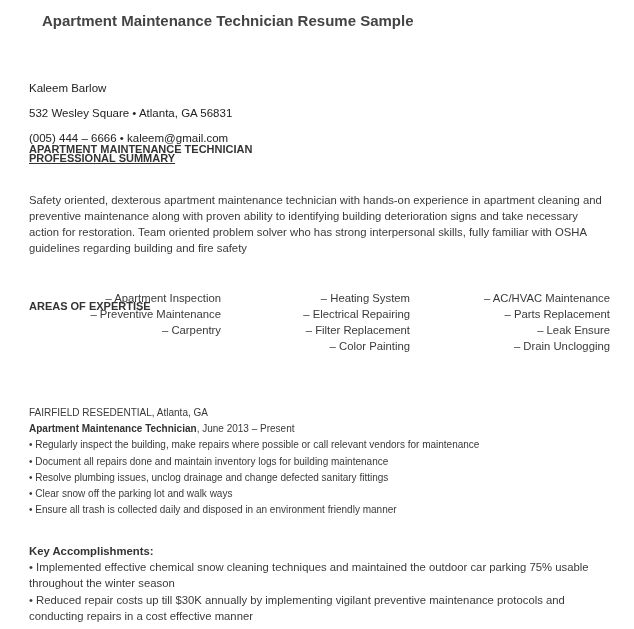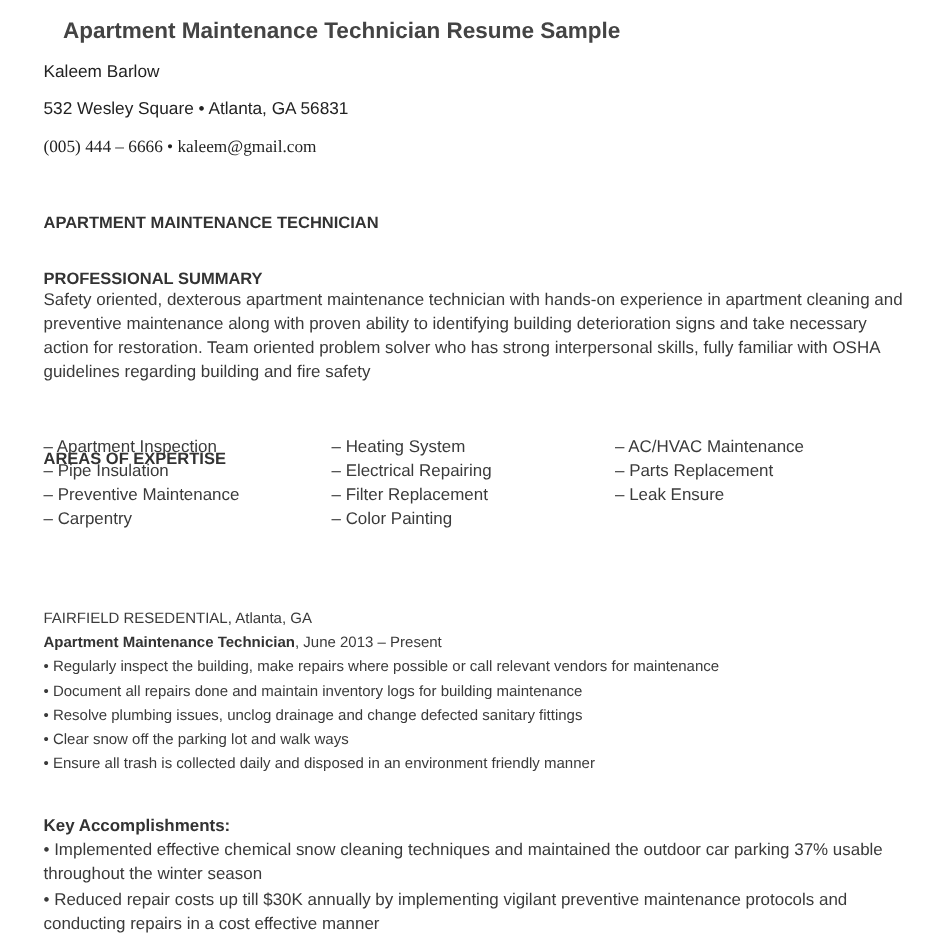--- a/index.html
+++ b/index.html
@@ -35,20 +35,21 @@
     }
     .line {
       position: absolute;
       left: 29px;
       white-space: nowrap;
       margin: 0;
     }
     .contact {
       color: #222222;
       font-size: 11.5px;
+      margin-top: 40px;
     }
     .heading {
       font-weight: bold;
       font-size: 11px;
       color: #333333;
     }
     .para {
       position: absolute;
       left: 29px;
       width: 580px;
@@ -56,20 +57,21 @@
       margin: 0;
       color: #3a3a3a;
       font-size: 11.3px;
     }
     .skills {
       position: absolute;
       left: 29px;
       top: 290px;
       width: 590px;
       display: flex;
+      text-align: right;
     }
     .skill-col {
       display: flex;
       flex-direction: column;
     }
     .skill-col.c1 { width: 192px; }
     .skill-col.c2 { width: 189px; }
     .skill-col.c3 { width: 200px; }
     .skill-item {
       line-height: 16px;
@@ -98,59 +100,59 @@
   </style>
 </head>
 <body>
 
 <div class="page">
 
   <h1 class="title">Apartment Maintenance Technician Resume Sample</h1>
 
   <p class="line contact" style="top:42px;">Kaleem Barlow</p>
   <p class="line contact" style="top:67px;">532 Wesley Square • Atlanta, GA 56831</p>
-  <p class="line contact" style="top:92px;font-family:Liberation Serif, serif;">(005) 444 – 6666 • kaleem@gmail.com</p>
+  <p class="line contact" style="top:92px;">(005) 444 – 6666 • kaleem@gmail.com</p>
 
   <p class="line heading" style="top:143px;">APARTMENT MAINTENANCE TECHNICIAN</p>
 
-  <p class="line heading" style="top:180px;">PROFESSIONAL SUMMARY</p>
+  <p class="line heading" style="top:152px;text-decoration:underline;">PROFESSIONAL SUMMARY</p>
   <p class="para" style="top:192px;"> Safety oriented, dexterous apartment maintenance technician with hands-on experience in apartment cleaning and preventive maintenance along with proven ability to identifying building deterioration signs and take necessary action for restoration. Team oriented problem solver who has strong interpersonal skills, fully familiar with OSHA guidelines regarding building and fire safety</p>
 
   <p class="line heading" style="top:267px;margin-top:33px;">AREAS OF EXPERTISE</p>
 
   <div class="skills">
     <div class="skill-col c1">
       <span class="skill-item">– Apartment Inspection</span>
-      <span class="skill-item">– Pipe Insulation</span>
       <span class="skill-item">– Preventive Maintenance</span>
       <span class="skill-item">– Carpentry</span>
     </div>
     <div class="skill-col c2">
       <span class="skill-item">– Heating System</span>
       <span class="skill-item">– Electrical Repairing</span>
       <span class="skill-item">– Filter Replacement</span>
       <span class="skill-item">– Color Painting</span>
     </div>
     <div class="skill-col c3">
       <span class="skill-item">– AC/HVAC Maintenance</span>
       <span class="skill-item">– Parts Replacement</span>
       <span class="skill-item">– Leak Ensure</span>
+      <span class="skill-item">– Drain Unclogging</span>
     </div>
   </div>
 
 
   <div class="exp-block">
     <div class="row">FAIRFIELD RESEDENTIAL, Atlanta, GA</div>
     <div class="row"><span class="role">Apartment Maintenance Technician</span><span>, June 2013 – Present</span></div>
     <div class="row">• Regularly inspect the building, make repairs where possible or call relevant vendors for maintenance</div>
     <div class="row">• Document all repairs done and maintain inventory logs for building maintenance</div>
     <div class="row">• Resolve plumbing issues, unclog drainage and change defected sanitary fittings</div>
     <div class="row">• Clear snow off the parking lot and walk ways</div>
     <div class="row">• Ensure all trash is collected daily and disposed in an environment friendly manner</div>
   </div>
 
   <div class="acc-block">
     <div class="acc-title">Key Accomplishments:</div>
-    <div>• Implemented effective chemical snow cleaning techniques and maintained the outdoor car parking 37% usable throughout the winter season</div>
+    <div>• Implemented effective chemical snow cleaning techniques and maintained the outdoor car parking 75% usable throughout the winter season</div>
     <div>• Reduced repair costs up till $30K annually by implementing vigilant preventive maintenance protocols and conducting repairs in a cost effective manner</div>
   </div>
 
 </div>
 
 </body></html>

